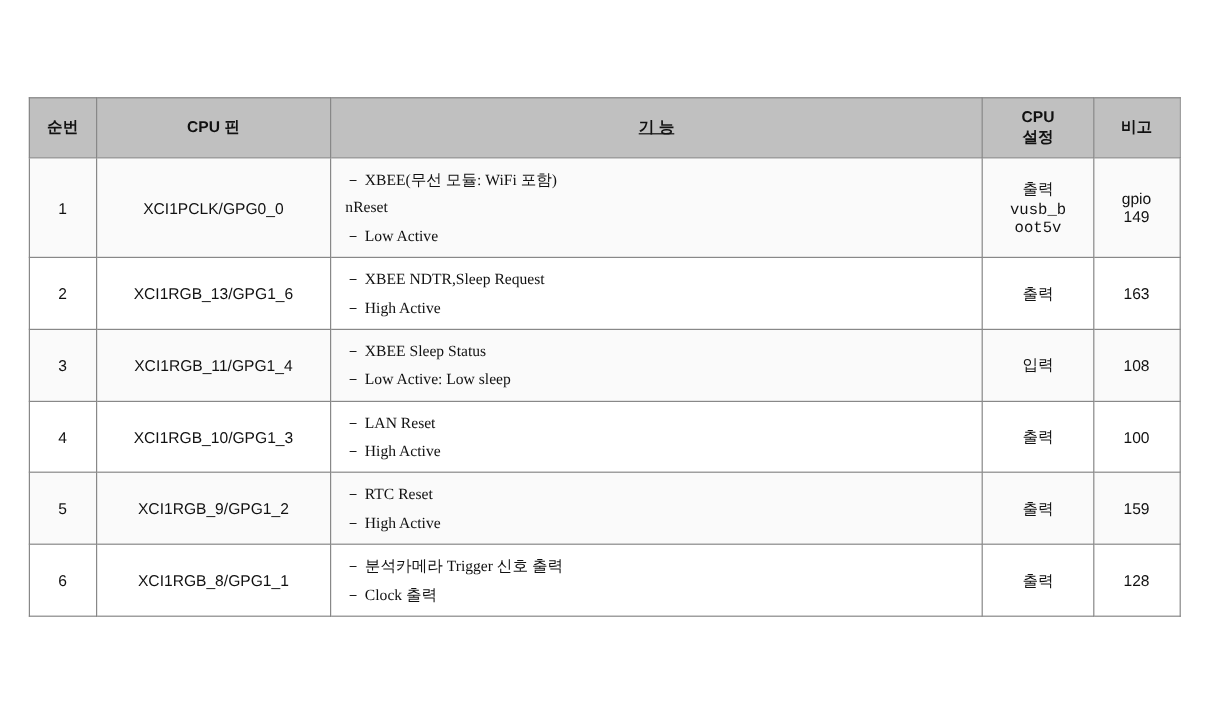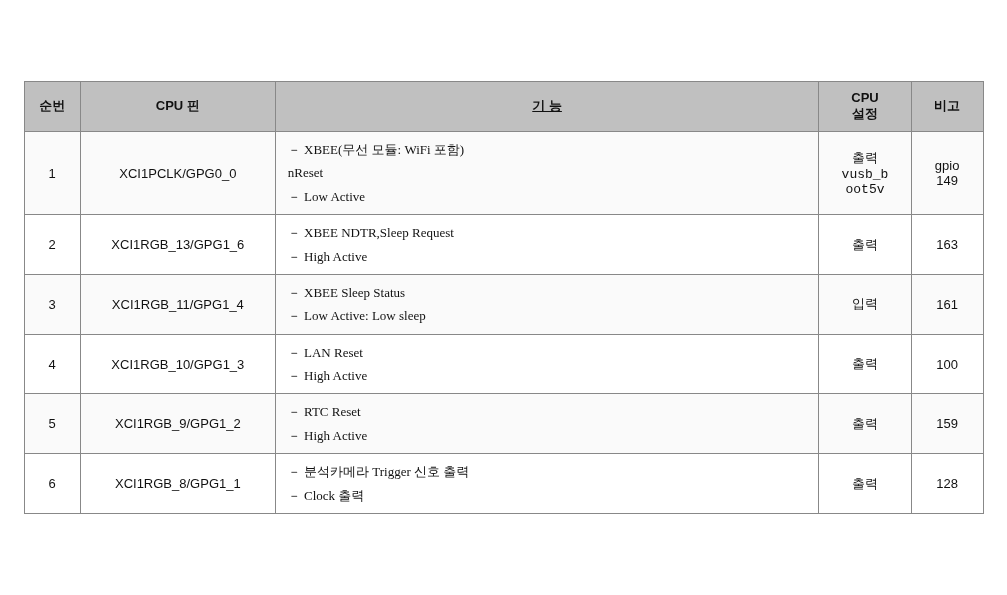--- a/index.html
+++ b/index.html
@@ -118,21 +118,21 @@
           <td class="note-col">163</td>
         </tr>
         <tr>
           <td>3</td>
           <td>XCI1RGB_11/GPG1_4</td>
           <td class="function-col">
             <span class="func-line">－ XBEE Sleep Status</span>
             <span class="func-line">－ Low Active: Low sleep</span>
           </td>
           <td class="cpu-setting-col">입력</td>
-          <td class="note-col">161</td>
+          <td class="note-col">108</td>
         </tr>
         <tr>
           <td>4</td>
           <td>XCI1RGB_10/GPG1_3</td>
           <td class="function-col">
             <span class="func-line">－ LAN Reset</span>
             <span class="func-line"></span>
             <span class="func-line">－ High Active</span>
           </td>
           <td class="cpu-setting-col">출력</td>

